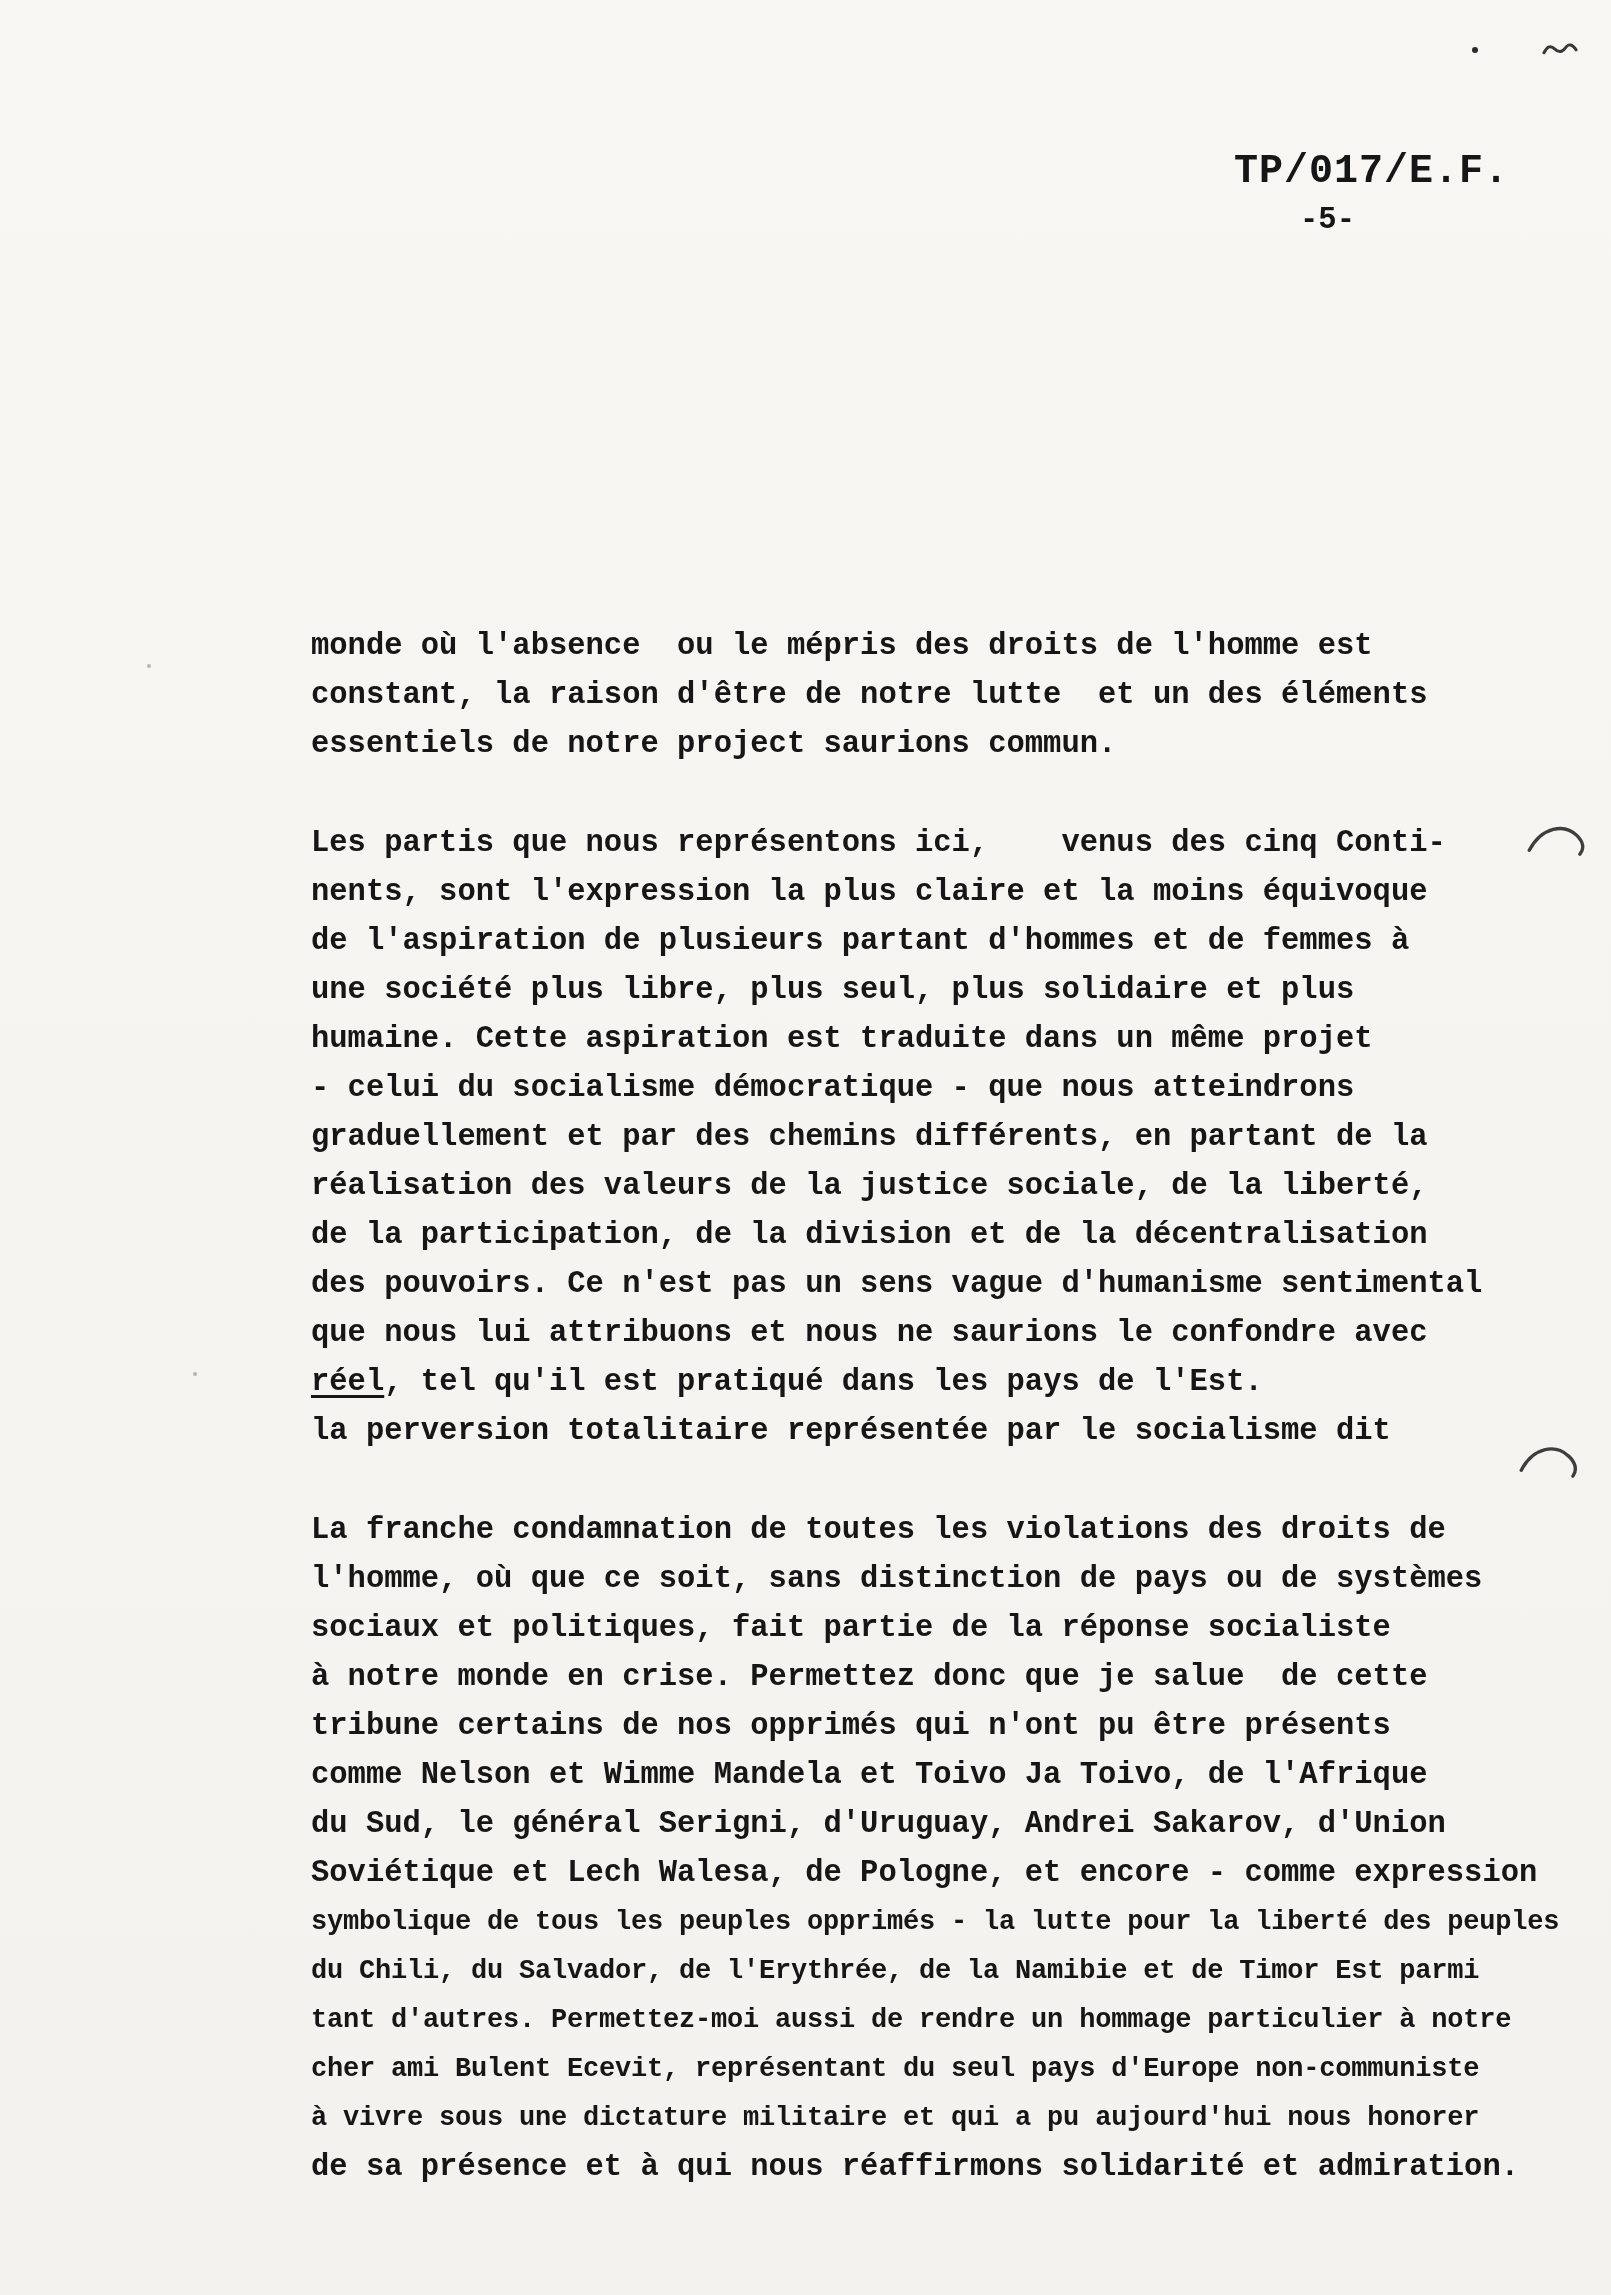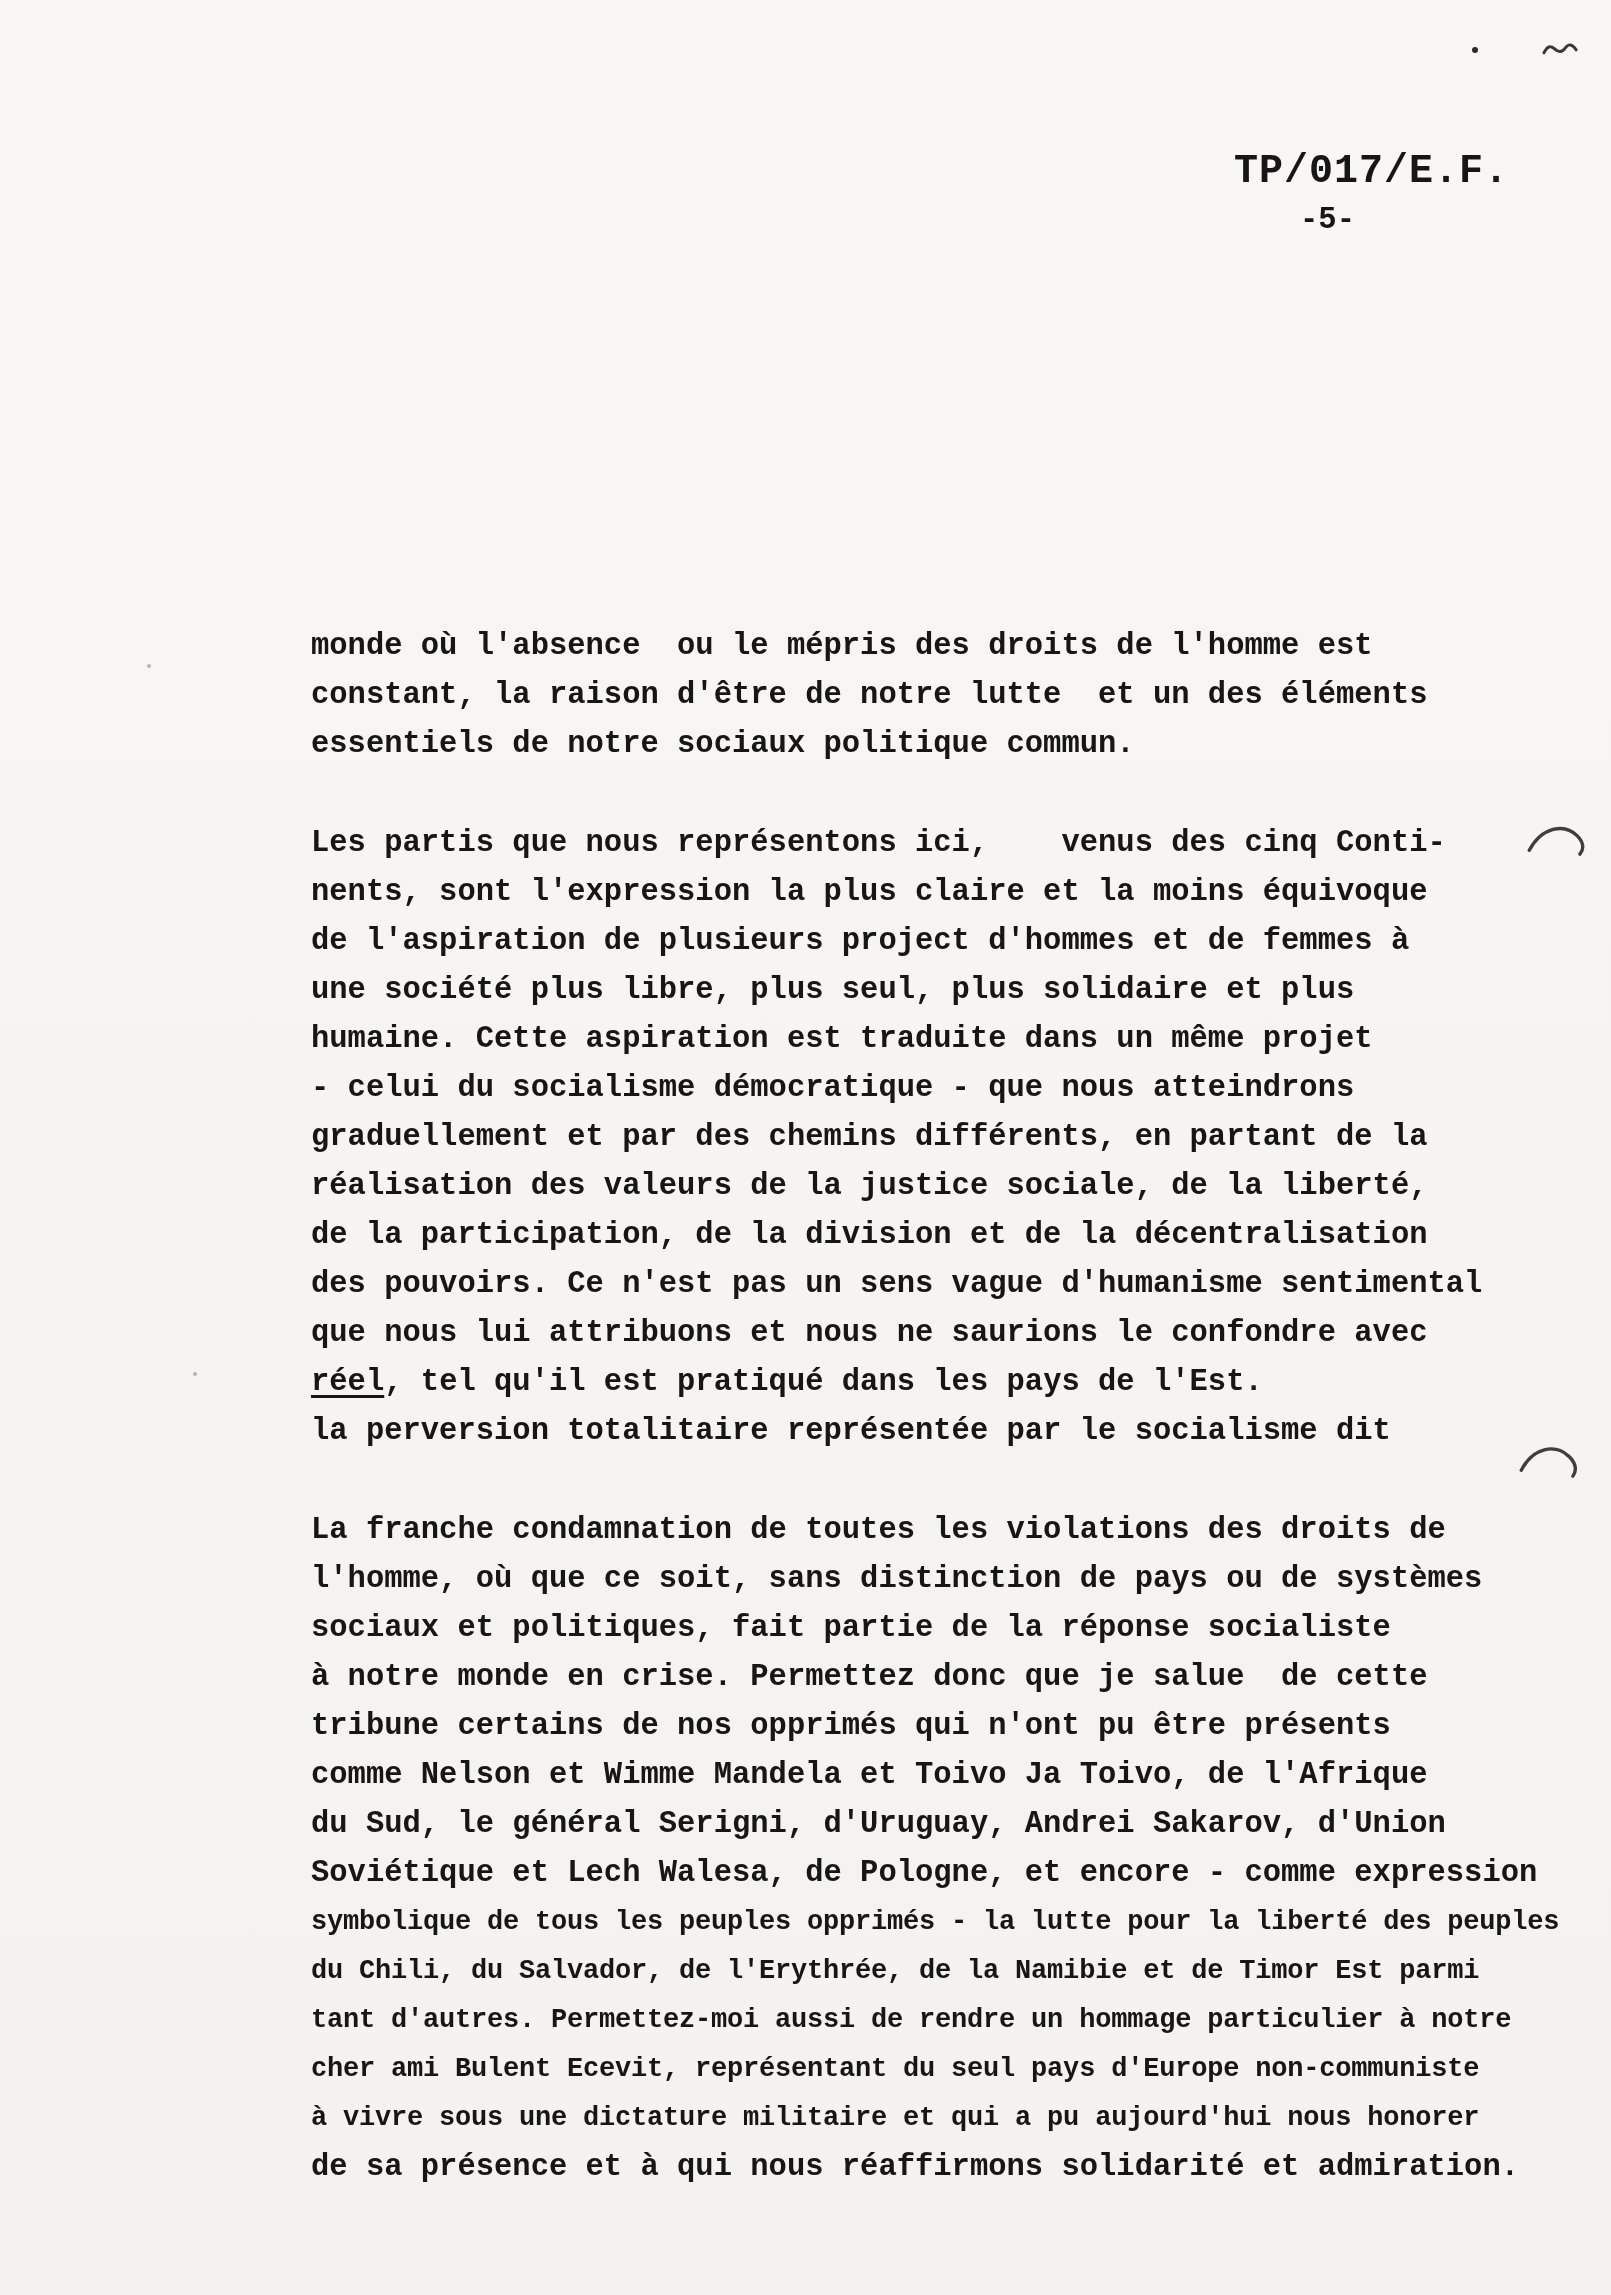--- a/index.html
+++ b/index.html
@@ -97,26 +97,26 @@
 
   <div class="header">
     <div class="doc-ref">TP/017/E.F.</div>
     <div class="page-num">-5-</div>
   </div>
 
   <div class="body-text">
       <div class="para">
         <div class="line"><span>monde où l'absence  ou le mépris des droits de l'homme est</span></div>
         <div class="line"><span>constant, la raison d'être de notre lutte  et un des éléments</span></div>
-        <div class="line"><span>essentiels de notre sociaux politique commun.</span></div>
+        <div class="line"><span>essentiels de notre project saurions commun.</span></div>
       </div>
       <div class="para">
         <div class="line"><span>Les partis que nous représentons ici,    venus des cinq Conti-</span></div>
         <div class="line"><span>nents, sont l'expression la plus claire et la moins équivoque</span></div>
-        <div class="line"><span>de l'aspiration de plusieurs project d'hommes et de femmes à</span></div>
+        <div class="line"><span>de l'aspiration de plusieurs partant d'hommes et de femmes à</span></div>
         <div class="line"><span>une société plus libre, plus seul, plus solidaire et plus</span></div>
         <div class="line"><span>humaine. Cette aspiration est traduite dans un même projet</span></div>
         <div class="line"><span>- celui du socialisme démocratique - que nous atteindrons</span></div>
         <div class="line"><span>graduellement et par des chemins différents, en partant de la</span></div>
         <div class="line"><span>réalisation des valeurs de la justice sociale, de la liberté,</span></div>
         <div class="line"><span>de la participation, de la division et de la décentralisation</span></div>
         <div class="line"><span>des pouvoirs. Ce n'est pas un sens vague d'humanisme sentimental</span></div>
         <div class="line"><span>que nous lui attribuons et nous ne saurions le confondre avec</span></div>
         <div class="line"><span class="underline">réel</span><span>, tel qu'il est pratiqué dans les pays de l'Est.</span></div>
         <div class="line"><span>la perversion totalitaire représentée par le socialisme dit</span></div>

